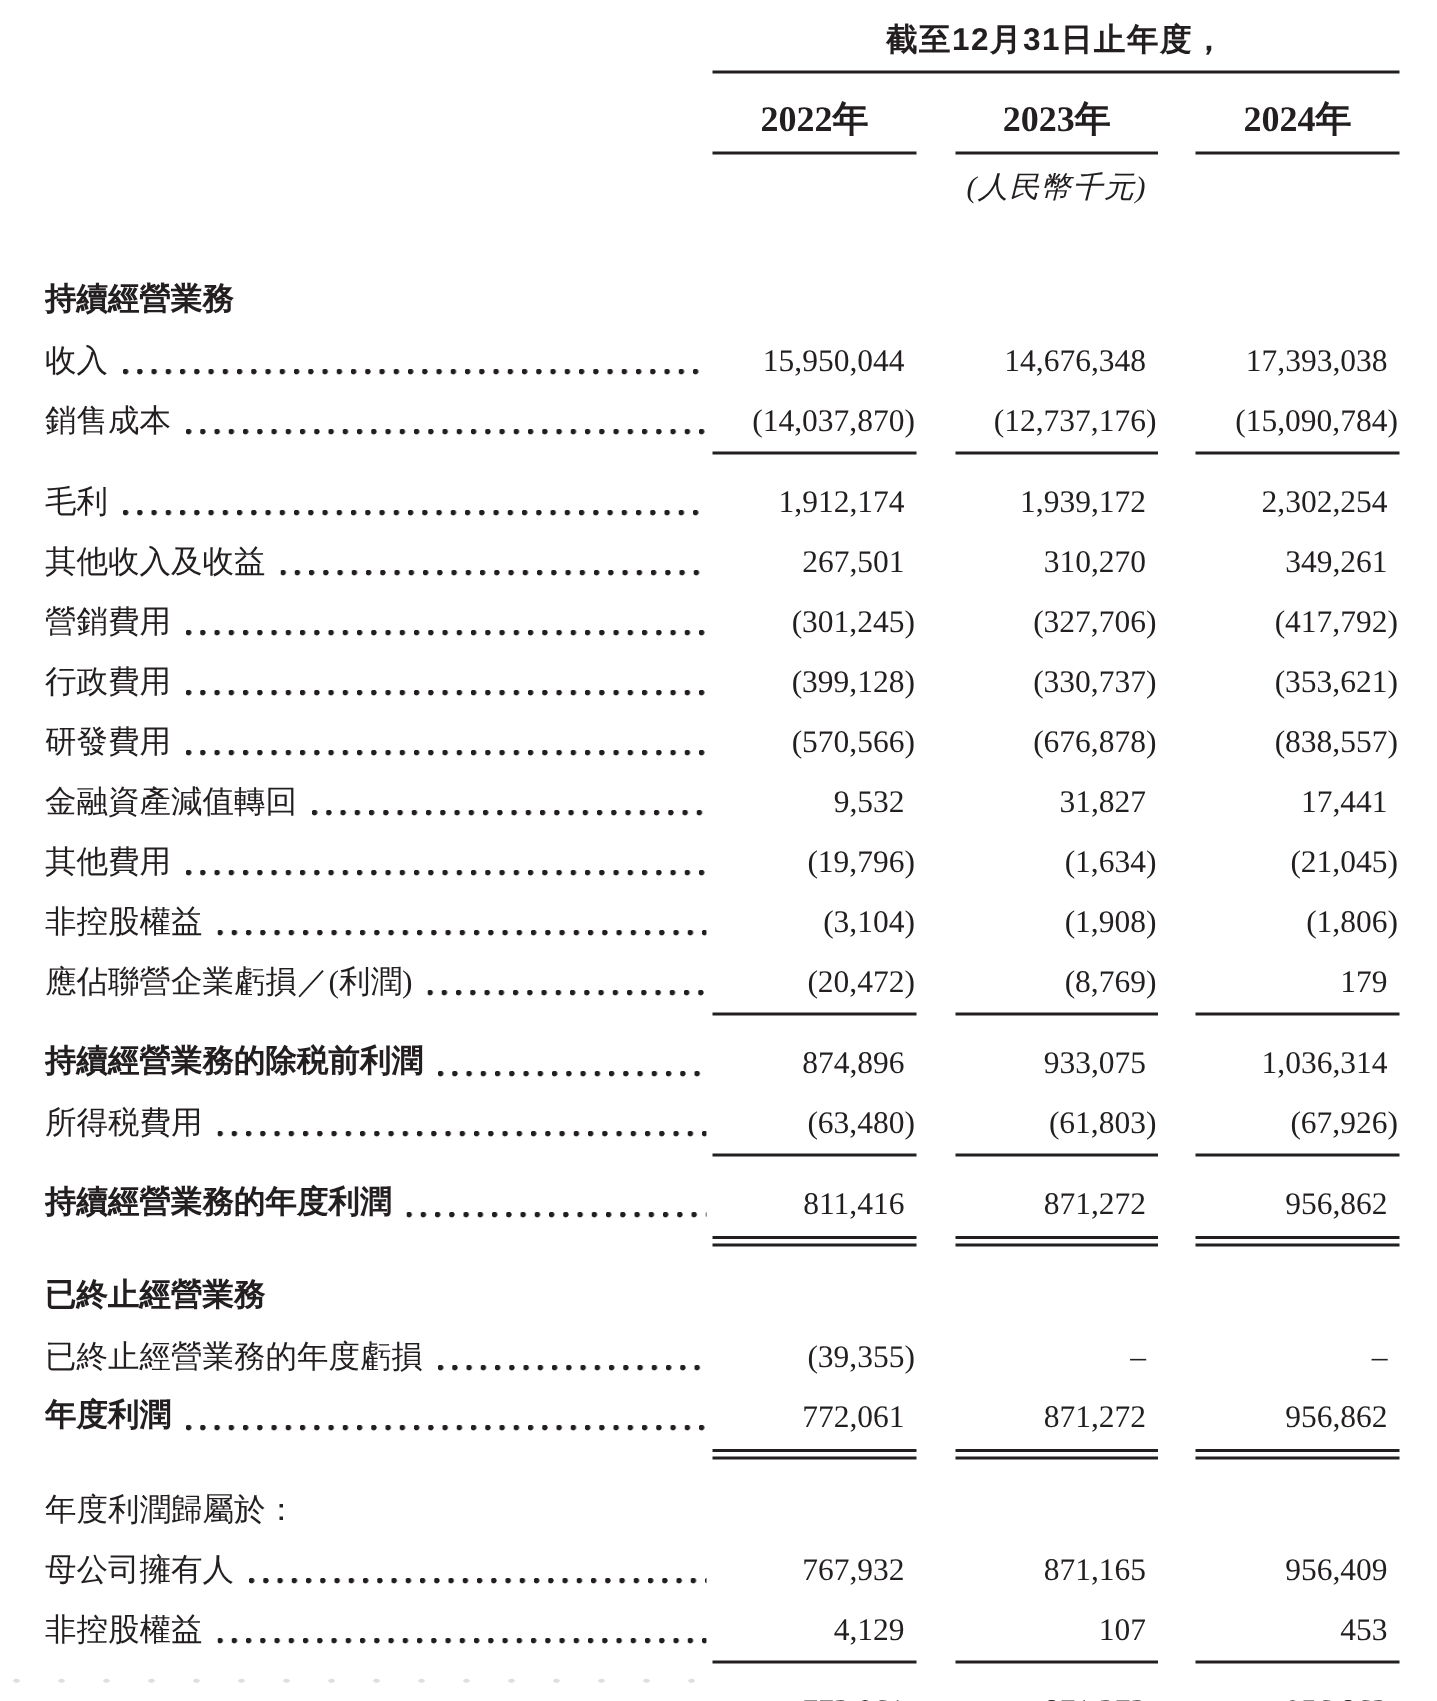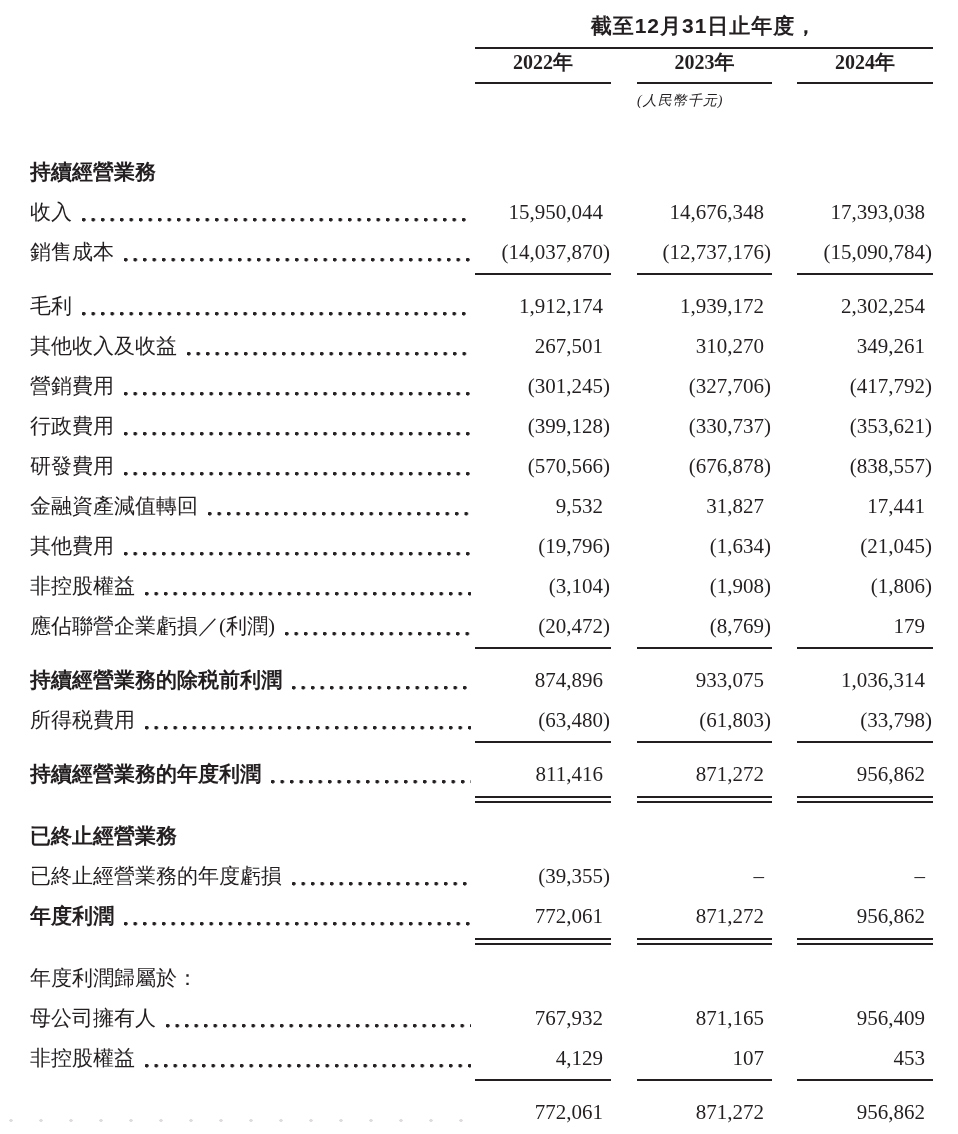--- a/index.html
+++ b/index.html
@@ -20,26 +20,26 @@
 
   
   .thead{margin-left:445px;width:458px;}
   .period{
     text-align:center;font-weight:700;font-size:21px;letter-spacing:1px;
     font-family:"Liberation Sans","DejaVu Sans",sans-serif;
     padding-bottom:7px;border-bottom:2px solid var(--rule);
   }
   .yearrow{display:grid;grid-template-columns:var(--ycols);}
   .ycell{
-    text-align:center;font-weight:700;font-size:20px;
-    padding:0 0 6px;border-bottom:2px solid var(--rule);
+    text-align:center;font-weight:700;font-size:24px;
+    padding:14px 0 6px;border-bottom:2px solid var(--rule);
   }
   .noterow{display:grid;grid-template-columns:var(--ycols);}
   .note{
-    grid-column:3;text-align:left;font-style:italic;font-size:14px;
+    grid-column:3;text-align:center;font-style:italic;font-size:20px;
     padding-top:8px;white-space:nowrap;letter-spacing:1px;
   }
 
   
   #table-body{margin-top:42px;}
   .row{
     display:grid;grid-template-columns:var(--cols);
     height:40px;line-height:40px;font-size:21px;
   }
   .row.gap{margin-top:13px;}
@@ -259,21 +259,21 @@
         </div>
         <div class="row">
           <div class="label">
             <span class="lbl">所得税費用</span>
             <span class="leader"></span>
           </div>
           <div class="num neg">(63,480)</div>
           <div></div>
           <div class="num neg">(61,803)</div>
           <div></div>
-          <div class="num neg">(33,798)</div>
+          <div class="num neg">(67,926)</div>
         </div>
         <div class="rrow s">
           <div></div>
           <div class="rl"></div>
           <div></div>
           <div class="rl"></div>
           <div></div>
           <div class="rl"></div>
         </div>
         <div class="row bold">

